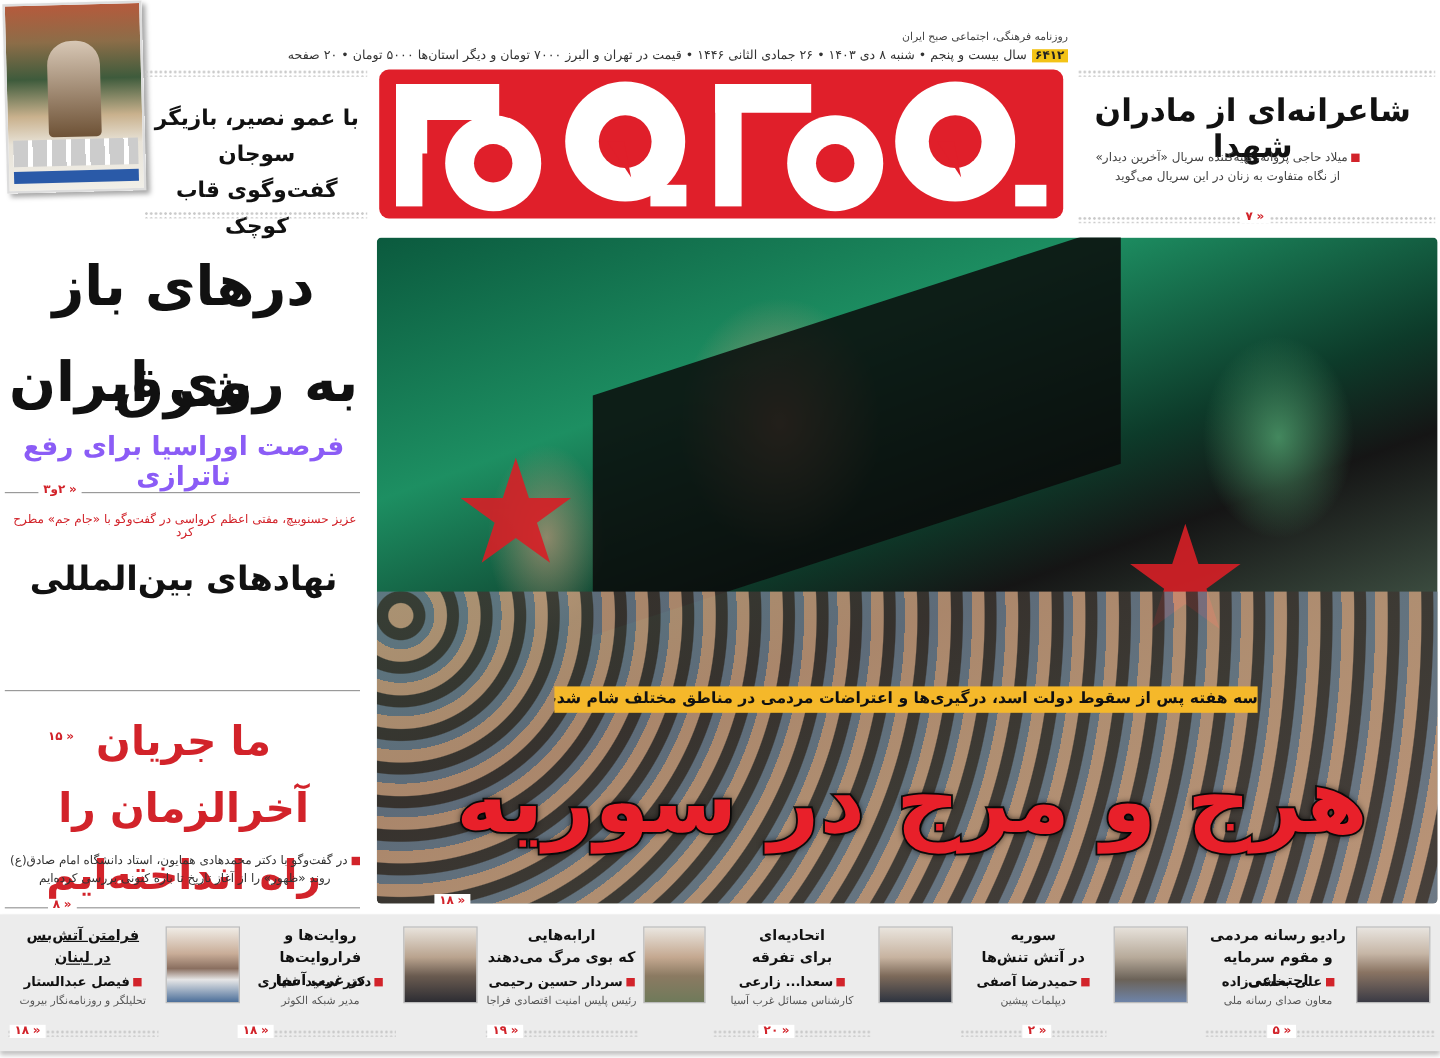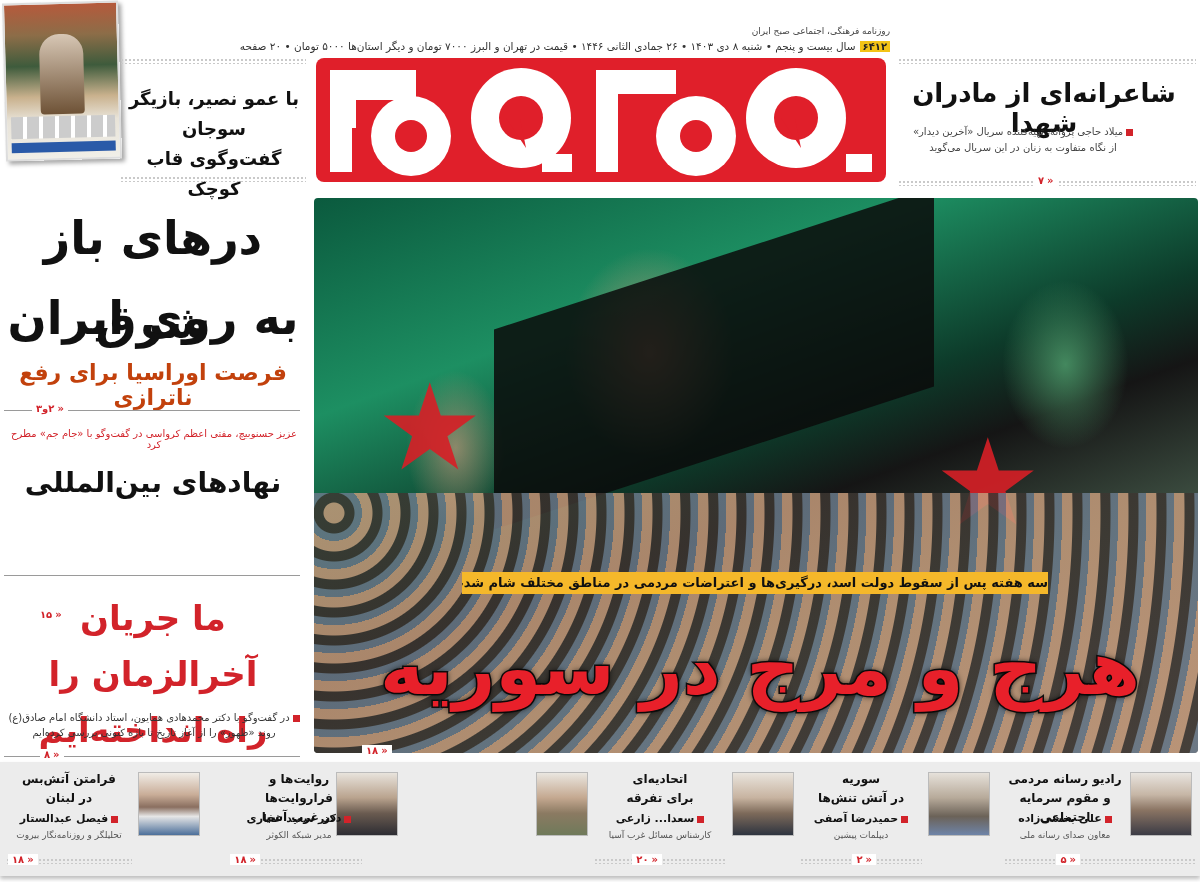--- a/index.html
+++ b/index.html
@@ -26,21 +26,21 @@
   
   .lh-cover { left: 4px; top: 2px; width: 116px; height: 158px; transform: rotate(-1.5deg); background: linear-gradient(180deg,#b55a3c 0%,#8c6d48 20%,#3e5b3c 40%,#c9b18d 60%,#e8e3d8 75%,#f1efe8 100%); border: 2px solid #ddd; box-shadow: 3px 3px 4px rgba(0,0,0,0.35); }
   .lh-cover .cover-person { position: absolute; left: 34px; top: 30px; width: 44px; height: 80px; background: linear-gradient(#d7c7b5, #6e5236); border-radius: 20px 20px 4px 4px; }
   .lh-cover .cover-band { position: absolute; left: 4px; right: 4px; top: 112px; height: 22px; background: repeating-linear-gradient(90deg,#ccc 0 12px,#fff 12px 16px); }
   .lh-cover .cover-bottom { position: absolute; left: 4px; right: 4px; bottom: 6px; height: 10px; background: #2a5aa8; }
   .lh-title { left: 120px; top: 84px; width: 188px; font-size: 18px; font-weight: bold; text-align: center; line-height: 30px; }
 
   
   .lc-h1 { left: 2px; top: 196px; width: 302px; font-size: 46px; font-weight: bold; text-align: center; line-height: 84px; letter-spacing: -1px; }
   .lc-h1b { top: 276px; }
-  .lc-sub { left: 2px; top: 360px; width: 302px; font-size: 22px; font-weight: bold; color: #c2410c; text-align: center; }
+  .lc-sub { left: 2px; top: 360px; width: 302px; font-size: 22px; font-weight: bold; color: #8b5cf6; text-align: center; }
   .rule { height: 1px; background: #9a9a9a; }
   .lc-kicker { left: 4px; top: 428px; width: 300px; font-size: 10px; color: #d2232a; text-align: center; }
   .lc-h2 { left: 2px; top: 458px; width: 302px; font-size: 28px; font-weight: bold; text-align: center; line-height: 50px; }
   .lc-h3 { left: 2px; top: 590px; width: 302px; font-size: 34px; font-weight: bold; color: #d2232a; text-align: center; line-height: 56px; }
   .lc-note { left: 6px; top: 710px; width: 296px; font-size: 10px; color: #333; text-align: center; line-height: 15px; }
 
   
   .hero { left: 314px; top: 198px; width: 884px; height: 555px; overflow: hidden; border-radius: 4px;
     background:
       radial-gradient(ellipse 120px 150px at 38% 28%, rgba(196,152,120,0.85), transparent 70%),
@@ -199,36 +199,46 @@
         <div>اتحادیه‌ای</div>
         <div>برای تفرقه</div>
       </div>
     <div class="n" style="right:4px;width:132px;"><span class="bullet"></span><span>سعدا... زارعی</span></div>
     <div class="r" style="right:4px;width:132px;">کارشناس مسائل غرب آسیا</div>
     <div class="dots dotline"></div>
     <div class="pr pageref" style="right:68px;"><span class="arr">«</span><span>۲۰</span></div>
   </div>
   <div class="abs" style="left:536px;top:10px;width:52px;height:64px;border:1px solid #bbb;background:linear-gradient(180deg,#eae6e0 0%,#c4a890 40%,#8b7a62 65%,#6f7a5a 100%);"></div>
 
+  <div class="card" style="left:400px;width:136px;">
+    <div class="t" style="right:4px;width:128px;">
+        <div>ارابه‌هایی</div>
+        <div>که بوی مرگ می‌دهند</div>
+      </div>
+    <div class="n" style="right:4px;width:128px;"><span class="bullet"></span><span>سردار حسین رحیمی</span></div>
+    <div class="r" style="right:0px;width:136px;">رئیس پلیس امنیت اقتصادی فراجا</div>
+    <div class="dots dotline"></div>
+    <div class="pr pageref" style="right:100px;"><span class="arr">«</span><span>۱۹</span></div>
+  </div>
   <div class="abs" style="left:336px;top:10px;width:62px;height:64px;border:1px solid #bbb;background:linear-gradient(180deg,#e8e3dc 0%,#b9a38e 40%,#6a5b50 65%,#2d2d33 100%);"></div>
 
-  <div class="card" style="left:200px;width:134px;margin-left:32px;">
+  <div class="card" style="left:200px;width:134px;">
     <div class="t" style="right:4px;width:126px;">
         <div>روایت‌ها و فراروایت‌ها</div>
         <div>در غرب آسیا</div>
       </div>
     <div class="n" style="right:4px;width:126px;"><span class="bullet"></span><span>دکتر سعید غفاری</span></div>
     <div class="r" style="right:4px;width:126px;">مدیر شبکه الکوثر</div>
     <div class="dots dotline"></div>
     <div class="pr pageref" style="right:106px;"><span class="arr">«</span><span>۱۸</span></div>
   </div>
   <div class="abs" style="left:138px;top:10px;width:62px;height:64px;border:1px solid #bbb;background:linear-gradient(180deg,#f0ece6 0%,#c9ad98 35%,#8a6f60 55%,#e6e6e6 70%,#4c6f9a 100%);"></div>
 
   <div class="card" style="left:2px;width:134px;">
-    <div class="t" style="right:4px;width:126px;">
+    <div class="t" style="right:4px;width:126px;text-decoration:underline;">
         <div>فرامتن آتش‌بس</div>
         <div>در لبنان</div>
       </div>
     <div class="n" style="right:4px;width:126px;"><span class="bullet"></span><span>فیصل عبدالستار</span></div>
     <div class="r" style="right:0px;width:134px;">تحلیلگر و روزنامه‌نگار بیروت</div>
     <div class="dots dotline"></div>
     <div class="pr pageref" style="left:6px;"><span class="arr">«</span><span>۱۸</span></div>
   </div>
 </div>
 

